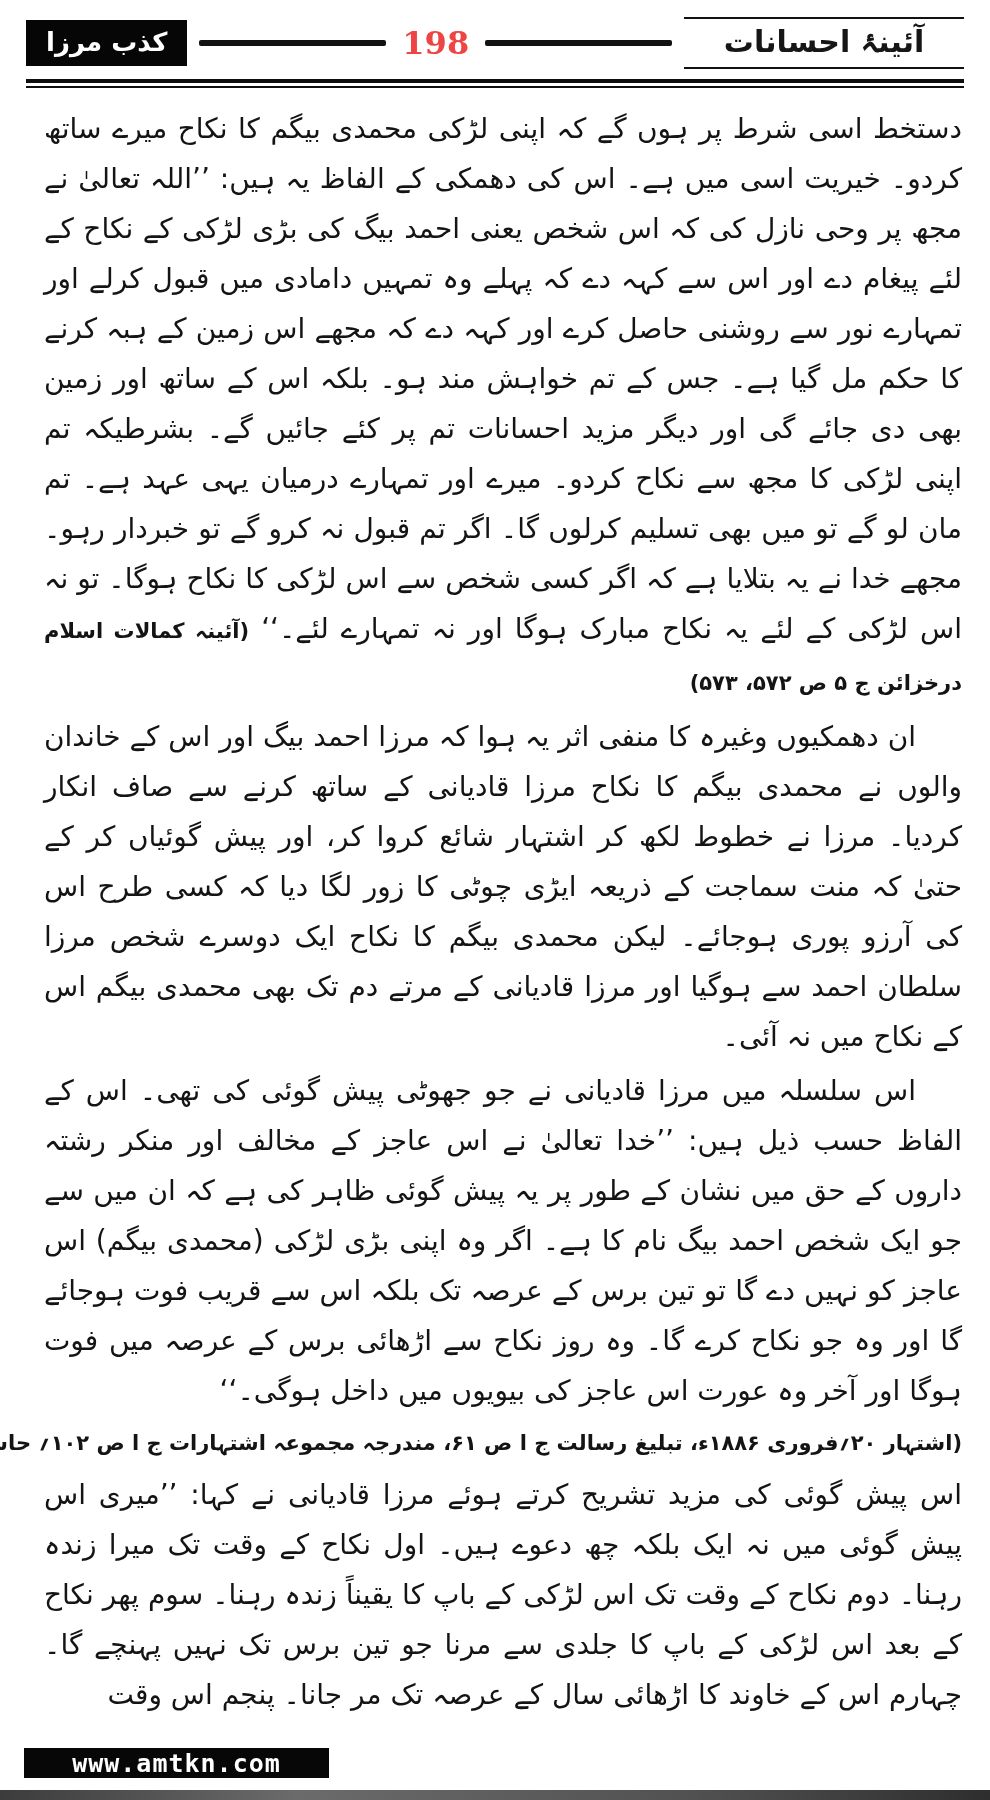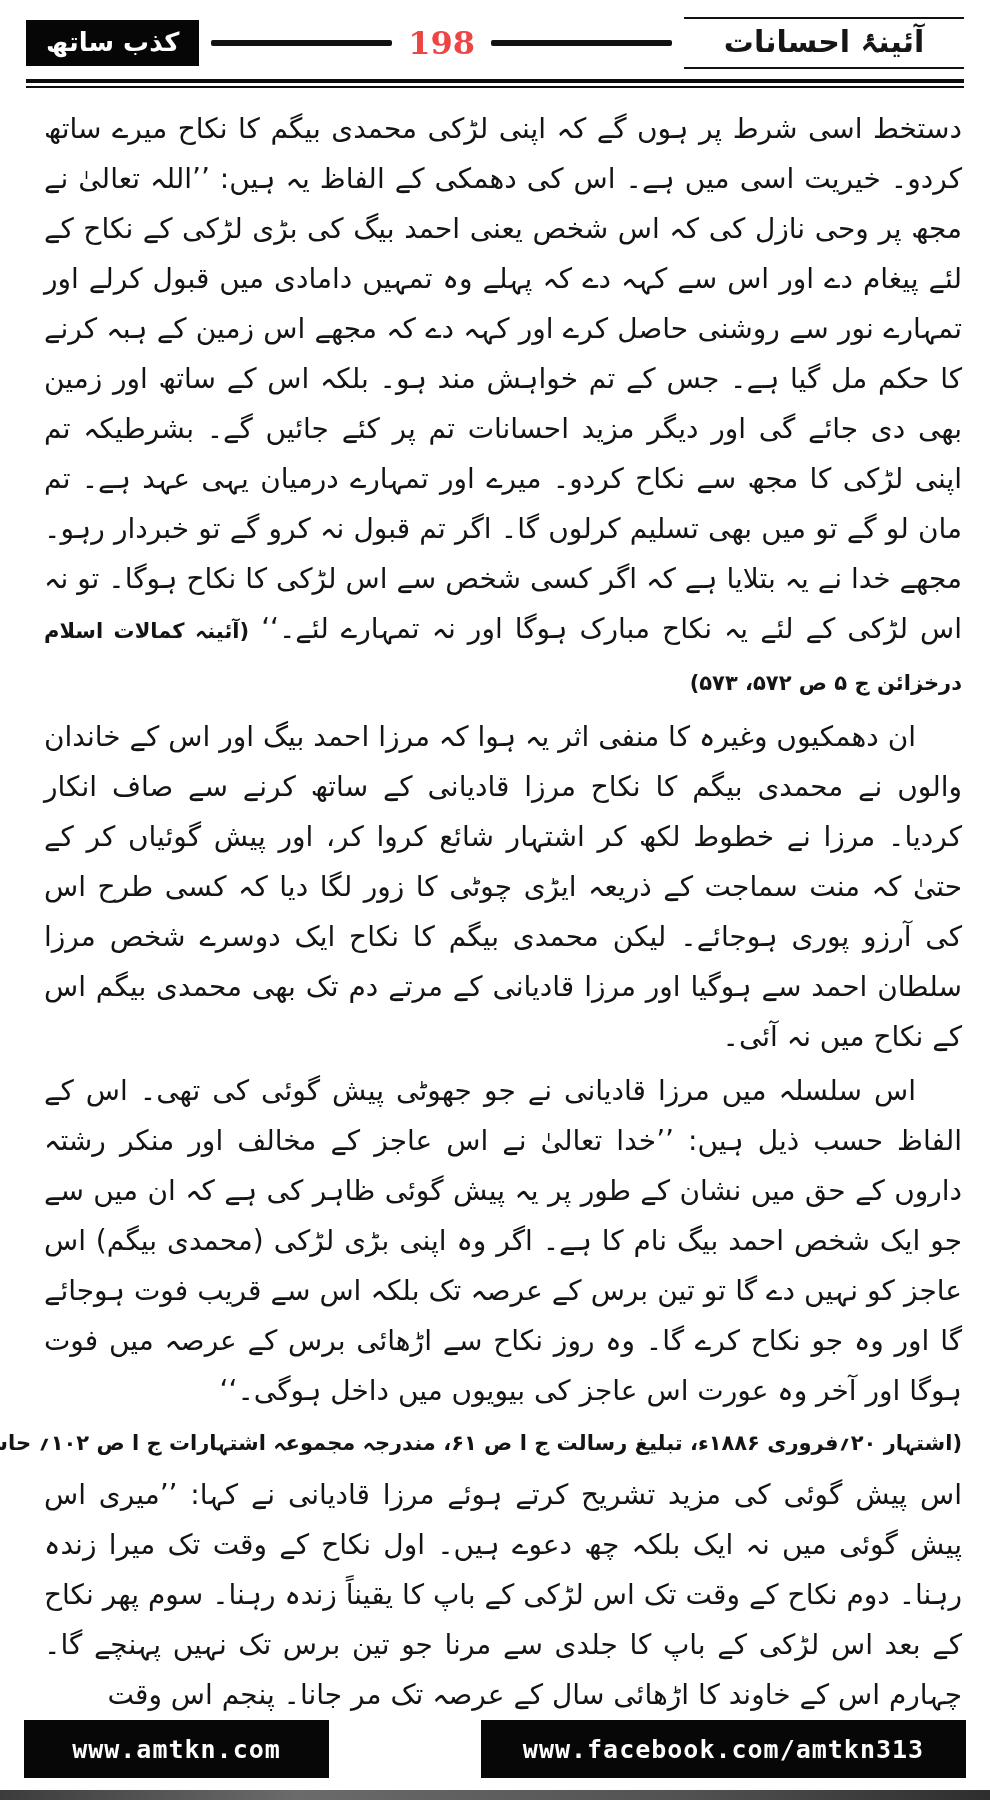--- a/index.html
+++ b/index.html
@@ -78,21 +78,21 @@
   }
 
   
   .ftr {
     position:absolute; left:0; right:0; bottom:22px;
     display:flex; justify-content:space-between;
     padding:0 24px;
   }
   .ftr-bar {
     background:#070707; color:#ffffff;
-    height:58px;
+    height:30px;
     display:flex; align-items:center; justify-content:center;
     font-family:"DejaVu Sans Mono", monospace;
     font-size:25px; font-weight:bold;
     letter-spacing:1px;
   }
   .ftr-bar.left  { width:305px; }
   .ftr-bar.right { width:485px; }
 
   .scan-edge {
     position:absolute; left:0; right:0; bottom:0;
@@ -100,21 +100,21 @@
     background:linear-gradient(90deg,#3c3c3c,#6b6b6b 30%,#515151 70%,#2e2e2e);
   }
 </style>
 </head>
 <body>
 
 <div class="page">
 
   <header class="hdr">
     <div class="hdr-left">
-      <span>کذب ساتھ</span>
+      <span>کذب مرزا</span>
     </div>
     <div class="hdr-rule"></div>
     <div class="hdr-page-num">198</div>
     <div class="hdr-rule"></div>
     <div class="hdr-right">
       <span>آئینۂ احسانات</span>
     </div>
   </header>
 
   <div class="top-rule"></div>
@@ -127,20 +127,17 @@
     <p class="para indent">ان دھمکیوں وغیرہ کا منفی اثر یہ ہوا کہ مرزا احمد بیگ اور اس کے خاندان والوں نے محمدی بیگم کا نکاح مرزا قادیانی کے ساتھ کرنے سے صاف انکار کردیا۔ مرزا نے خطوط لکھ کر اشتہار شائع کروا کر، اور پیش گوئیاں کر کے حتیٰ کہ منت سماجت کے ذریعہ ایڑی چوٹی کا زور لگا دیا کہ کسی طرح اس کی آرزو پوری ہوجائے۔ لیکن محمدی بیگم کا نکاح ایک دوسرے شخص مرزا سلطان احمد سے ہوگیا اور مرزا قادیانی کے مرتے دم تک بھی محمدی بیگم اس کے نکاح میں نہ آئی۔</p>
     <p class="para indent">اس سلسلہ میں مرزا قادیانی نے جو جھوٹی پیش گوئی کی تھی۔ اس کے الفاظ حسب ذیل ہیں: ’’خدا تعالیٰ نے اس عاجز کے مخالف اور منکر رشتہ داروں کے حق میں نشان کے طور پر یہ پیش گوئی ظاہر کی ہے کہ ان میں سے جو ایک شخص احمد بیگ نام کا ہے۔ اگر وہ اپنی بڑی لڑکی (محمدی بیگم) اس عاجز کو نہیں دے گا تو تین برس کے عرصہ تک بلکہ اس سے قریب فوت ہوجائے گا اور وہ جو نکاح کرے گا۔ وہ روز نکاح سے اڑھائی برس کے عرصہ میں فوت ہوگا اور آخر وہ عورت اس عاجز کی بیویوں میں داخل ہوگی۔‘‘</p>
     <p class="cite-line">(اشتہار ۲۰؍فروری ۱۸۸۶ء، تبلیغ رسالت ج ا ص ۶۱، مندرجہ مجموعہ اشتہارات ج ا ص ۱۰۲؍ حاشیہ)</p>
     <p class="para">اس پیش گوئی کی مزید تشریح کرتے ہوئے مرزا قادیانی نے کہا: ’’میری اس پیش گوئی میں نہ ایک بلکہ چھ دعوے ہیں۔ اول نکاح کے وقت تک میرا زندہ رہنا۔ دوم نکاح کے وقت تک اس لڑکی کے باپ کا یقیناً زندہ رہنا۔ سوم پھر نکاح کے بعد اس لڑکی کے باپ کا جلدی سے مرنا جو تین برس تک نہیں پہنچے گا۔ چہارم اس کے خاوند کا اڑھائی سال کے عرصہ تک مر جانا۔ پنجم اس وقت</p>
   </main>
 
   <footer class="ftr">
     <div class="ftr-bar left">
       <span>www.amtkn.com</span>
     </div>
-    <div class="ftr-bar right">
-      <span>www.facebook.com/amtkn313</span>
-    </div>
   </footer>
 
   <div class="scan-edge"></div>
 
 </div>
 
 </body></html>

